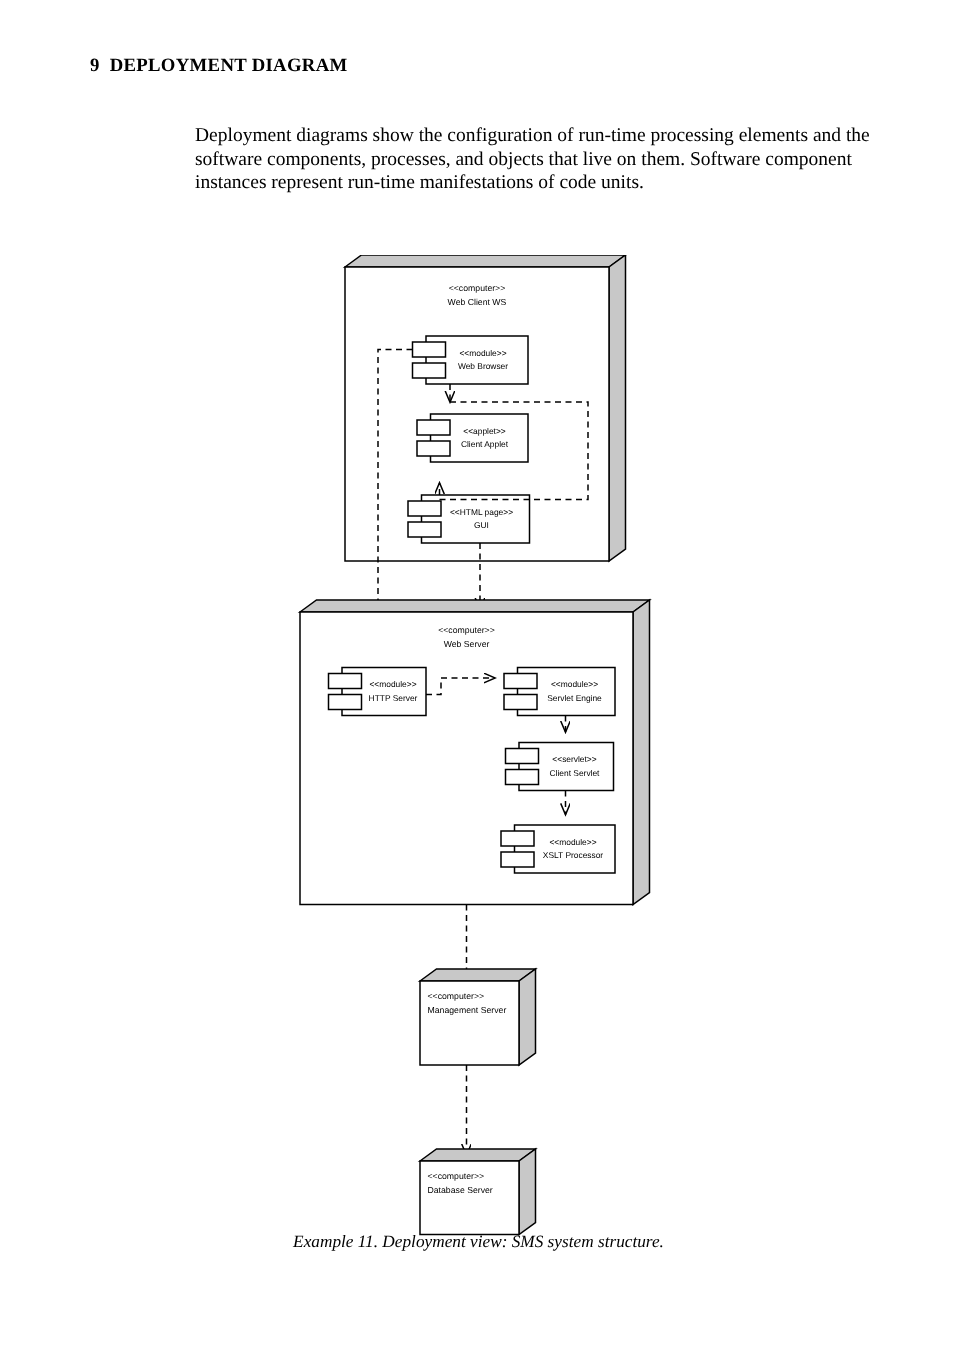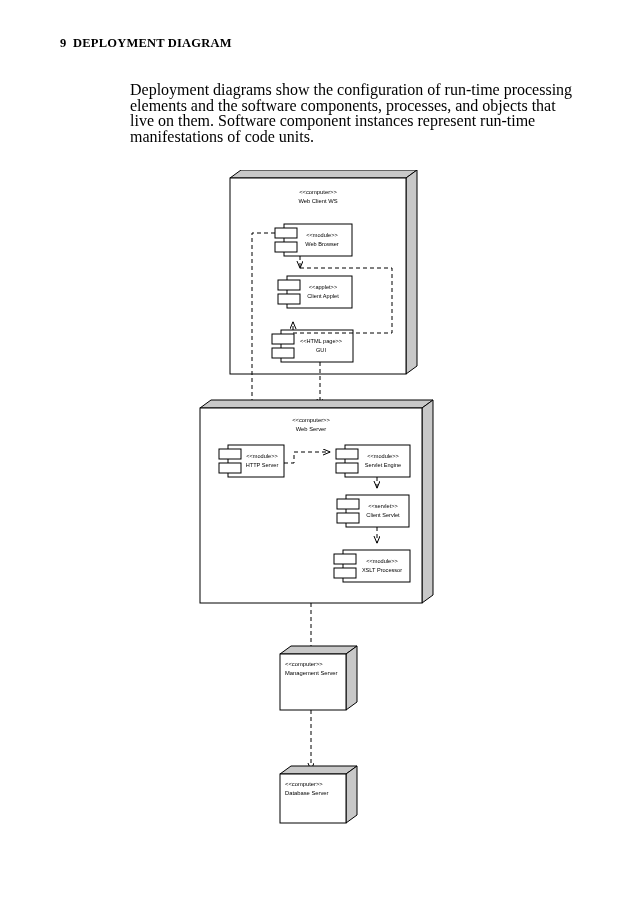--- a/index.html
+++ b/index.html
@@ -13,21 +13,21 @@
   .heading{
     position:absolute;left:60px;top:36px;
     font-family:"Liberation Serif", serif;
     font-weight:bold;font-size:12.5px;letter-spacing:.2px;
     white-space:pre;
   }
   .para{
     position:absolute;left:130px;
     width:452px;
     font-family:"Liberation Serif", serif;
-    font-size:16px;line-height:15.6px;
+    font-size:13px;line-height:15.6px;
     text-align:left;
   }
   #para1{top:82px;}
   #para2{top:137px;}
 
   .caption{
     position:absolute;left:0;top:822px;width:638px;
     text-align:center;
     font-family:"Liberation Serif", serif;
     font-style:italic;font-size:11.5px;
@@ -162,13 +162,14 @@
       <g>
         <polygon class="nodeTopRight" points="280,604 291,596 357,596 346,604"></polygon>
         <polygon class="nodeTopRight" points="346,604 357,596 357,645 346,653"></polygon>
         <rect class="nodeFace" x="280" y="604" width="66" height="49"></rect>
         <text class="nlblL" x="285" y="616">&lt;&lt;computer&gt;&gt;</text>
         <text class="nlblL" x="285" y="625">Database Server</text>
       </g>
     </svg>
   </div>
 
+  <div class="caption">Example 11. Deployment view: SMS system structure.</div>
 </div>
 
 </body></html>

